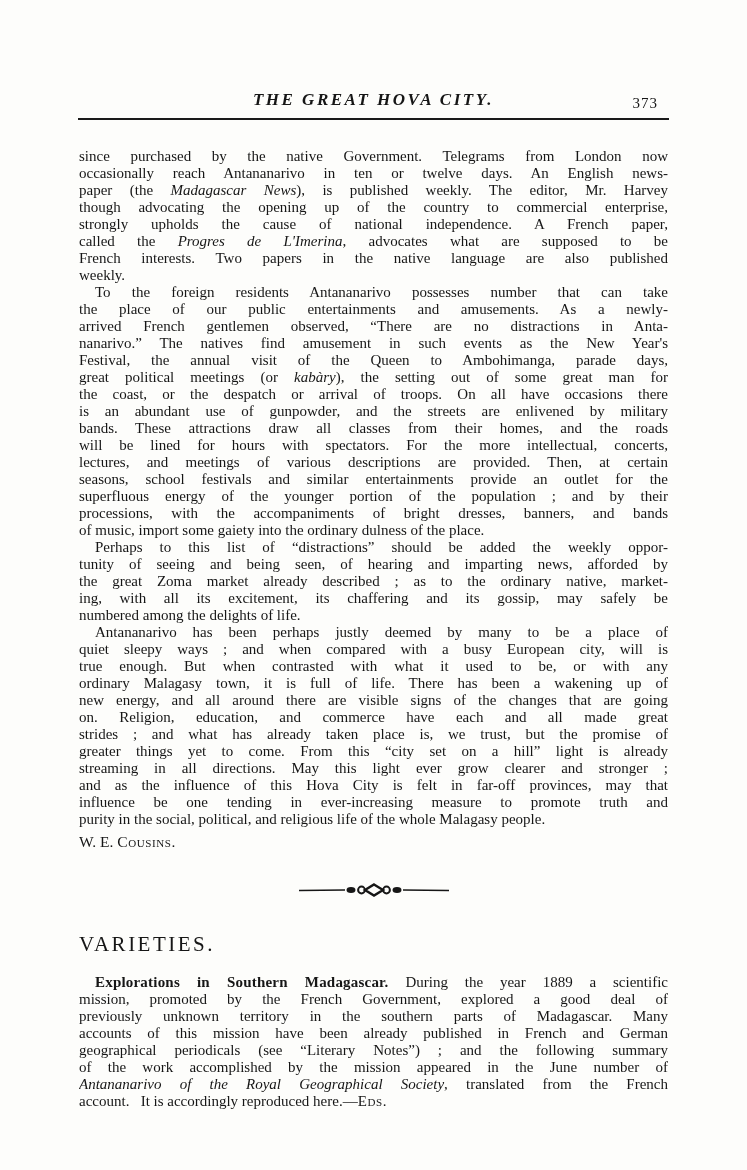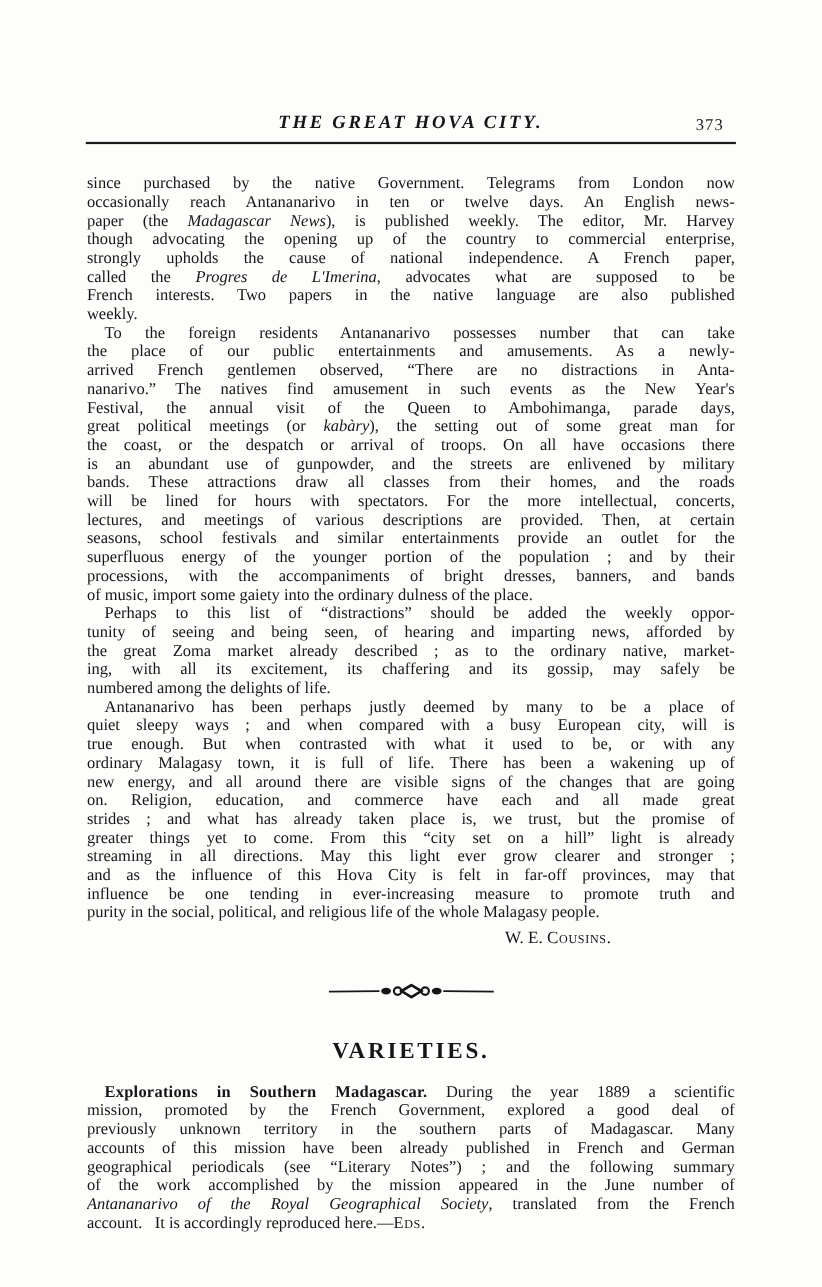--- a/index.html
+++ b/index.html
@@ -5,21 +5,21 @@
   html,body{margin:0;padding:0;background:#e8e8e4;}
   .page{
     position:relative;
     width:747px;height:1170px;
     background:#fdfdfb;
     margin:0 auto;
     overflow:hidden;
     color:#161616;
     font-family:"Liberation Serif","DejaVu Serif",serif;
   }
-  .content{position:absolute;left:79px;top:101px;width:589px;}
+  .content{position:absolute;left:79px;top:90px;width:589px;}
   .running-head{position:relative;height:19px;}
   .journal-title{
     text-align:center;
     font-style:italic;
     font-size:17px;
     letter-spacing:2.5px;
     font-weight:600;
     white-space:nowrap;
   }
   .page-number{
@@ -37,30 +37,30 @@
     text-align:justify;text-align-last:justify;
     overflow:hidden;white-space:nowrap;
   }
   .line.last{text-align-last:left;}
   .line.ind{padding-left:16px;}
   .it{font-style:italic;}
   .bd{font-weight:bold;letter-spacing:0.2px;}
   .sc{font-variant:small-caps;letter-spacing:0.6px;}
   .signature{
     margin-top:5px;height:17px;line-height:17px;
-    text-align:right;padding-right:112px;
+    padding-right:112px;
     font-size:15.5px;
   }
   .divider-wrap{margin-top:33px;text-align:center;height:14px;}
   .section-heading{
     margin-top:35px;
-    text-align:center;
+    text-align:left;
     font-size:21px;
     letter-spacing:2.5px;
-    font-weight:700;
+    font-weight:400;
   }
   .varieties-body{margin-top:17px;font-size:15px;}
 </style>
 </head>
 <body>
 
 <div class="page">
   <div class="content">
 
     <div class="running-head">

